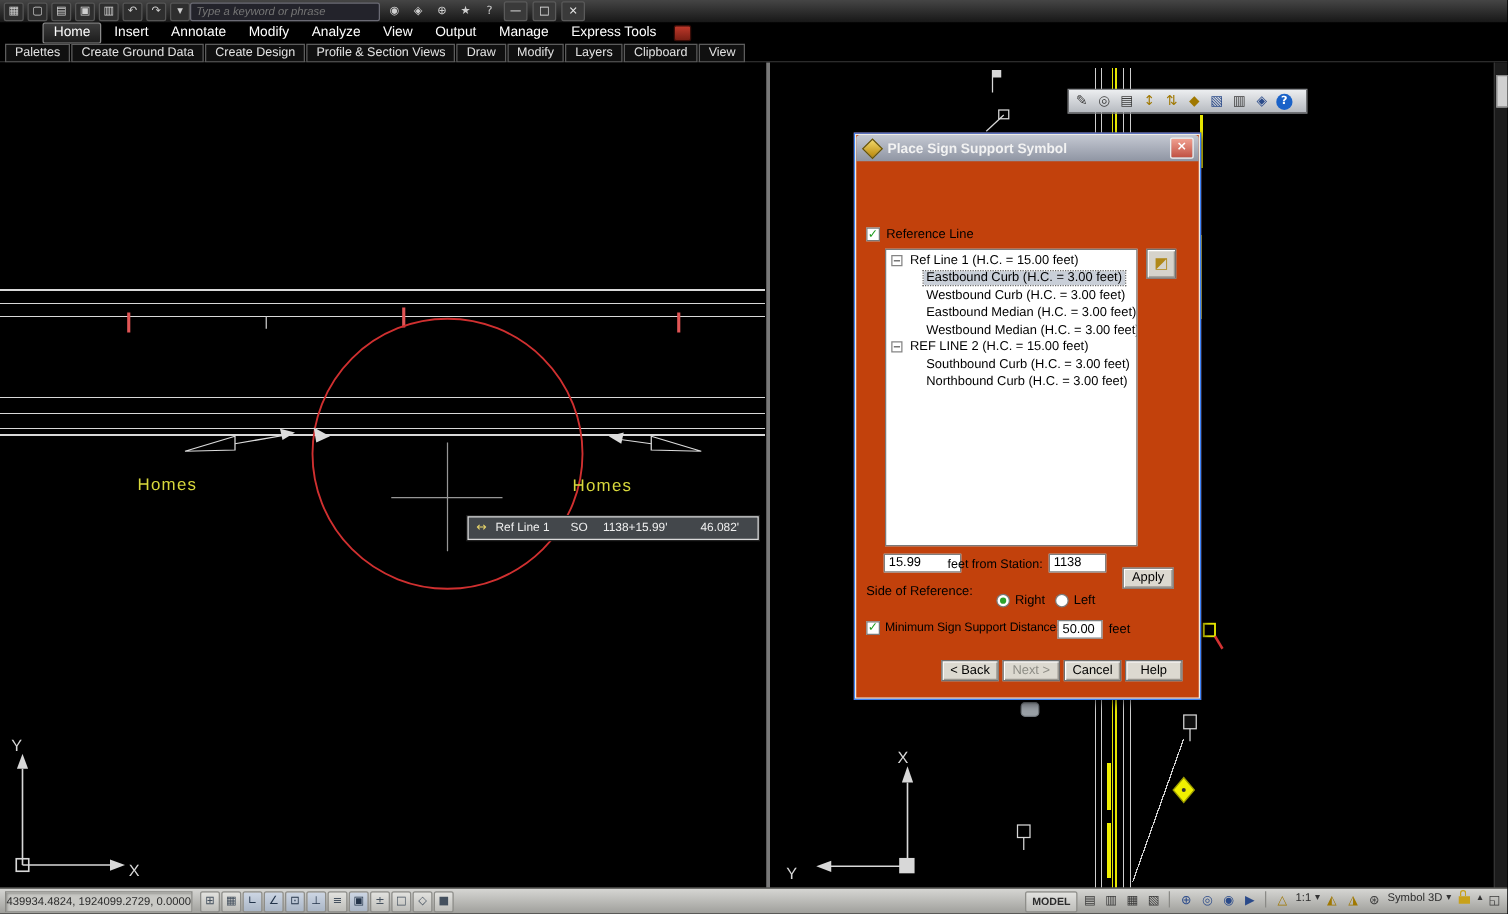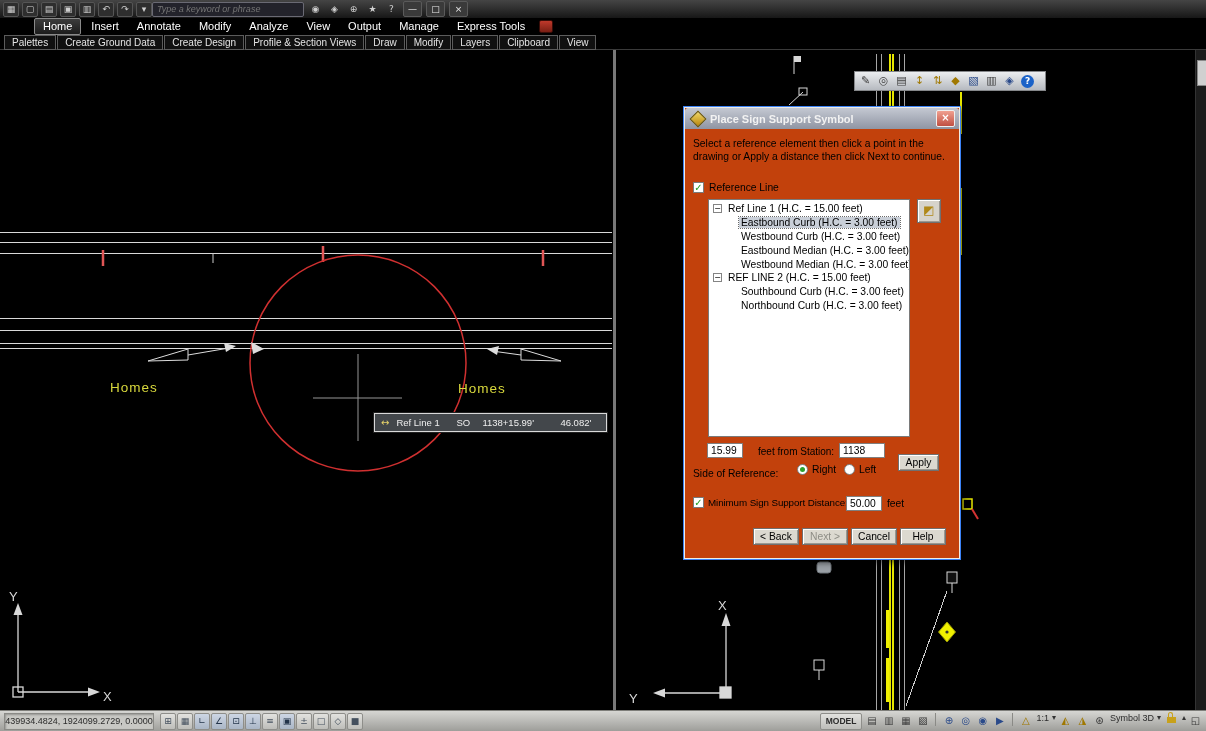--- a/index.html
+++ b/index.html
@@ -58,27 +58,27 @@
   .row-ref{position:absolute;left:9px;top:75px;display:flex;align-items:center;gap:5px;}
   .cb{width:11px;height:11px;background:#fff;border:1px solid #7a7a7a;display:inline-flex;align-items:center;justify-content:center;font-size:10px;font-weight:bold;color:#1d9b1d;box-sizing:border-box;flex:0 0 auto;}
   #tree{position:absolute;left:24px;top:92px;width:202px;height:238px;background:#fff;border:1px solid #7a7a7a;overflow:hidden;padding-top:2px;box-sizing:border-box;}
   .titem{height:13.8px;display:flex;align-items:center;white-space:nowrap;font-size:10.3px;}
   .titem .expander{width:9px;height:9px;border:1px solid #848484;font-size:8px;line-height:7px;text-align:center;margin:0 4px 0 4px;background:#fff;color:#000;flex:0 0 auto;box-sizing:border-box;}
   .titem.child{padding-left:30px;}
   .titem .tlabel{padding:0 2px;}
   .titem.selected .tlabel{background:#c9cfd8;outline:1px dotted #6a6a6a;}
   #pick-btn{position:absolute;left:233px;top:92px;width:22px;height:22px;background:#d6d3cb;border:1px solid #707070;box-shadow:inset 1px 1px 0 #fff,inset -1px -1px 0 #9b9890;text-align:center;line-height:20px;font-size:12px;color:#b08818;}
   .txt{position:absolute;height:15px;background:#fff;border:1px solid #7f7f7f;font-size:10.3px;padding:0 3px;font-family:"Liberation Sans",sans-serif;box-sizing:border-box;}
-  #offset-input{left:23px;top:336px;width:36px;}
+  #offset-input{left:23px;top:336px;width:62px;}
   #lbl-station{position:absolute;left:74px;top:339px;font-size:10px;}
   #station-input{left:155px;top:336px;width:46px;}
   .btn{position:absolute;background:#dcd9d0;border:1px solid #707070;box-shadow:inset 1px 1px 0 #fff,inset -1px -1px 0 #9b9890;font-size:10.3px;text-align:center;font-family:"Liberation Sans",sans-serif;color:#000;padding:0;}
   #apply-btn{left:214px;top:347px;width:41px;height:17px;}
   #lbl-side{position:absolute;left:9px;top:361px;}
-  .radio-row{position:absolute;top:357px;display:flex;align-items:center;gap:4px;}
+  .radio-row{position:absolute;top:368px;display:flex;align-items:center;gap:4px;}
   #radio-right-row{left:113px;} #radio-left-row{left:160px;}
   .radio{width:11px;height:11px;border-radius:50%;background:#fff;border:1px solid #7a7a7a;position:relative;box-sizing:border-box;flex:0 0 auto;}
   .radio.sel::after{content:"";position:absolute;left:2px;top:2px;width:5px;height:5px;border-radius:50%;background:#2ca22c;}
   .row-min{position:absolute;left:9px;top:390px;display:flex;align-items:center;gap:4px;}
   #lbl-min{font-size:9.8px;letter-spacing:-0.1px;}
   #min-input{left:162px;top:389px;width:36px;}
   #lbl-feet{position:absolute;left:203px;top:391px;}
   #back-btn{left:69px;top:421px;width:46px;height:17px;}
   #next-btn{left:118px;top:421px;width:46px;height:17px;color:#8e8d86;}
   #cancel-btn{left:167px;top:421px;width:46px;height:17px;}
@@ -280,21 +280,20 @@
     <div id="vscroll">
       <div id="vthumb"></div>
     </div>
 
     <div id="dialog">
       <div id="dlg-title">
         <span id="dlg-icon"></span>
         <span id="dlg-title-text">Place Sign Support Symbol</span>
         <span id="dlg-close" class="ic">×</span>
       </div>
-      <div id="dlg-instr">Select a reference element then click a point in the drawing or Apply a distance then click Next to continue.</div>
 
       <div class="row-ref">
         <span class="cb ic">✓</span>
         <span>Reference Line</span>
       </div>
 
       <div id="tree">
         <div class="titem">
           <span class="expander ic">−</span>
           <span class="tlabel">Ref Line 1 (H.C. = 15.00 feet)</span>

